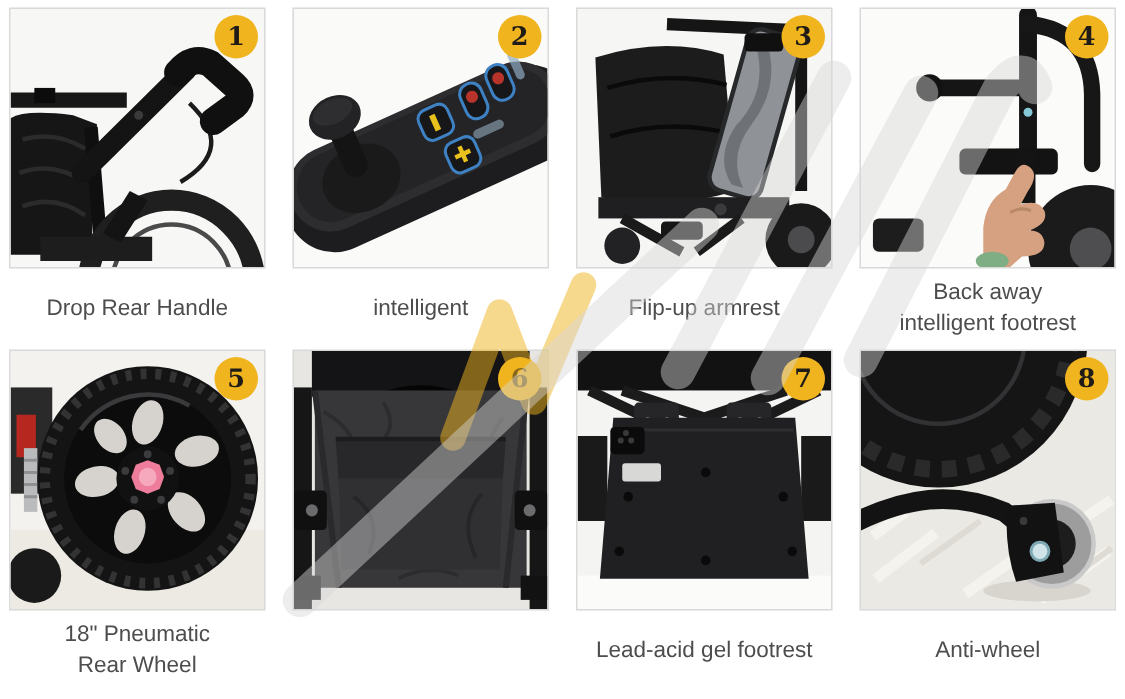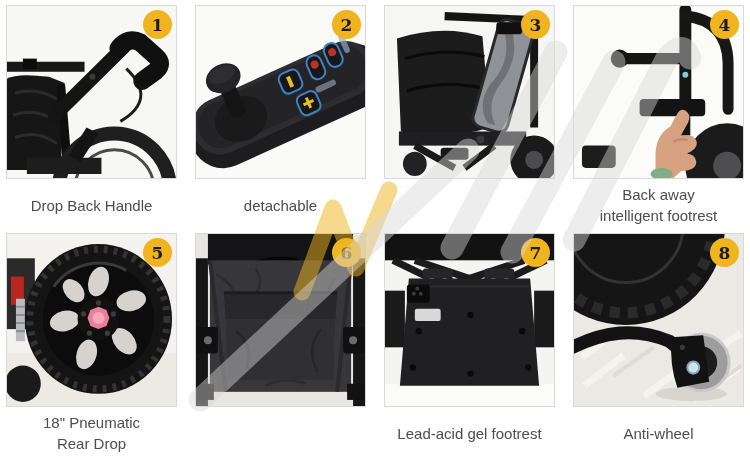--- a/index.html
+++ b/index.html
@@ -70,21 +70,21 @@
           <path d="M20 150 L95 150 L95 166 L20 166 Z" fill="#1d1d1d"></path>
           <path d="M62 148 L80 120 L92 126 L74 154 Z" fill="#141414"></path>
           <path d="M120 62 Q152 92 114 114" stroke="#1c1c1c" stroke-width="3" fill="none"></path>
           <path d="M48 108 L118 40" stroke="#141414" stroke-width="14" stroke-linecap="round"></path>
           <path d="M112 42 Q122 30 134 36 L150 50 Q158 57 150 64 L136 74" stroke="#101010" stroke-width="18" stroke-linecap="round" fill="none"></path>
           <circle cx="86" cy="70" r="3" fill="#3a3a3a"></circle>
         </svg>
         <span class="badge">1</span>
       </div>
       <figcaption class="caption">
-        <span class="cap-line">Drop Back Handle</span>
+        <span class="cap-line">Drop Rear Handle</span>
         <span class="cap-line"></span>
       </figcaption>
     </figure>
 
     <figure class="tile">
       <div class="photo">
         <svg viewBox="0 0 170 170" preserveAspectRatio="none">
           <rect x="0" y="0" width="170" height="170" fill="#fafaf8"></rect>
           <g transform="rotate(-24 85 95)">
             <rect x="-14" y="68" width="208" height="66" rx="33" fill="#1d1d1f"></rect>
@@ -102,21 +102,21 @@
             <circle cx="131.5" cy="75" r="4" fill="#b8342a"></circle>
             <rect x="145" y="62" width="15" height="24" rx="7" fill="#17171a" stroke="#3e82c4" stroke-width="2"></rect>
             <circle cx="152.5" cy="71" r="4" fill="#b8342a"></circle>
             <rect x="122" y="96" width="22" height="6" rx="3" fill="#9fb8cc" opacity="0.55"></rect>
             <rect x="164" y="58" width="6" height="20" rx="3" fill="#8fa9c0" opacity="0.7"></rect>
           </g>
         </svg>
         <span class="badge">2</span>
       </div>
       <figcaption class="caption">
-        <span class="cap-line">detachable</span>
+        <span class="cap-line">intelligent</span>
       </figcaption>
     </figure>
 
     <figure class="tile">
       <div class="photo">
         <svg viewBox="0 0 170 170" preserveAspectRatio="none">
           <rect x="0" y="0" width="170" height="170" fill="#f6f6f4"></rect>
           <path d="M150 6 L150 120" stroke="#151515" stroke-width="8"></path>
           <path d="M60 10 L150 14" stroke="#151515" stroke-width="8"></path>
           <path d="M12 32 Q58 18 98 30 L106 120 Q58 134 16 124 Z" fill="#1c1c1d"></path>
@@ -130,20 +130,24 @@
           <rect x="14" y="124" width="128" height="14" fill="#1f1f21"></rect>
           <path d="M30 138 L70 160 M110 138 L80 160" stroke="#1a1a1b" stroke-width="7"></path>
           <rect x="56" y="140" width="28" height="12" rx="3" fill="#161617"></rect>
           <circle cx="150" cy="152" r="24" fill="#1a1a1a"></circle>
           <circle cx="150" cy="152" r="9" fill="#4b4b4d"></circle>
           <circle cx="30" cy="156" r="12" fill="#222224"></circle>
           <circle cx="96" cy="132" r="4" fill="#3a3a3c"></circle>
         </svg>
         <span class="badge">3</span>
       </div>
+      <figcaption class="caption">
+        <span class="cap-line">Flip-up armrest</span>
+        <span class="cap-line"></span>
+      </figcaption>
     </figure>
 
     <figure class="tile">
       <div class="photo">
         <svg viewBox="0 0 170 170" preserveAspectRatio="none">
           <rect x="0" y="0" width="170" height="170" fill="#fbfbf9"></rect>
           <circle cx="154" cy="158" r="42" fill="#1b1b1c"></circle>
           <circle cx="154" cy="158" r="14" fill="#4e4e50"></circle>
           <path d="M112 4 L112 96" stroke="#151515" stroke-width="12" stroke-linecap="round"></path>
           <path d="M50 52 L112 52" stroke="#151515" stroke-width="11" stroke-linecap="round"></path>
@@ -195,21 +199,21 @@
               <circle cx="83" cy="98" r="2.6"></circle>
             <circle cx="77" cy="79" r="2.6"></circle>
           </g>
           <polygon points="92,72 100,75 103,83 100,91 92,94 84,91 81,83 84,75" fill="#ee7d9c"></polygon>
           <circle cx="92" cy="83" r="6" fill="#f6a9bd"></circle>
         </svg>
         <span class="badge">5</span>
       </div>
       <figcaption class="caption">
         <span class="cap-line">18" Pneumatic</span>
-        <span class="cap-line">Rear Drop</span>
+        <span class="cap-line">Rear Wheel</span>
       </figcaption>
     </figure>
 
     <figure class="tile">
       <div class="photo">
         <svg viewBox="0 0 170 170" preserveAspectRatio="none">
           <rect x="0" y="0" width="170" height="170" fill="#e8e6e2"></rect>
           <rect x="0" y="24" width="12" height="146" fill="#161616"></rect>
           <rect x="158" y="24" width="12" height="146" fill="#161616"></rect>
           <path d="M12 0 L158 0 L158 30 Q85 46 12 30 Z" fill="#141416"></path>

